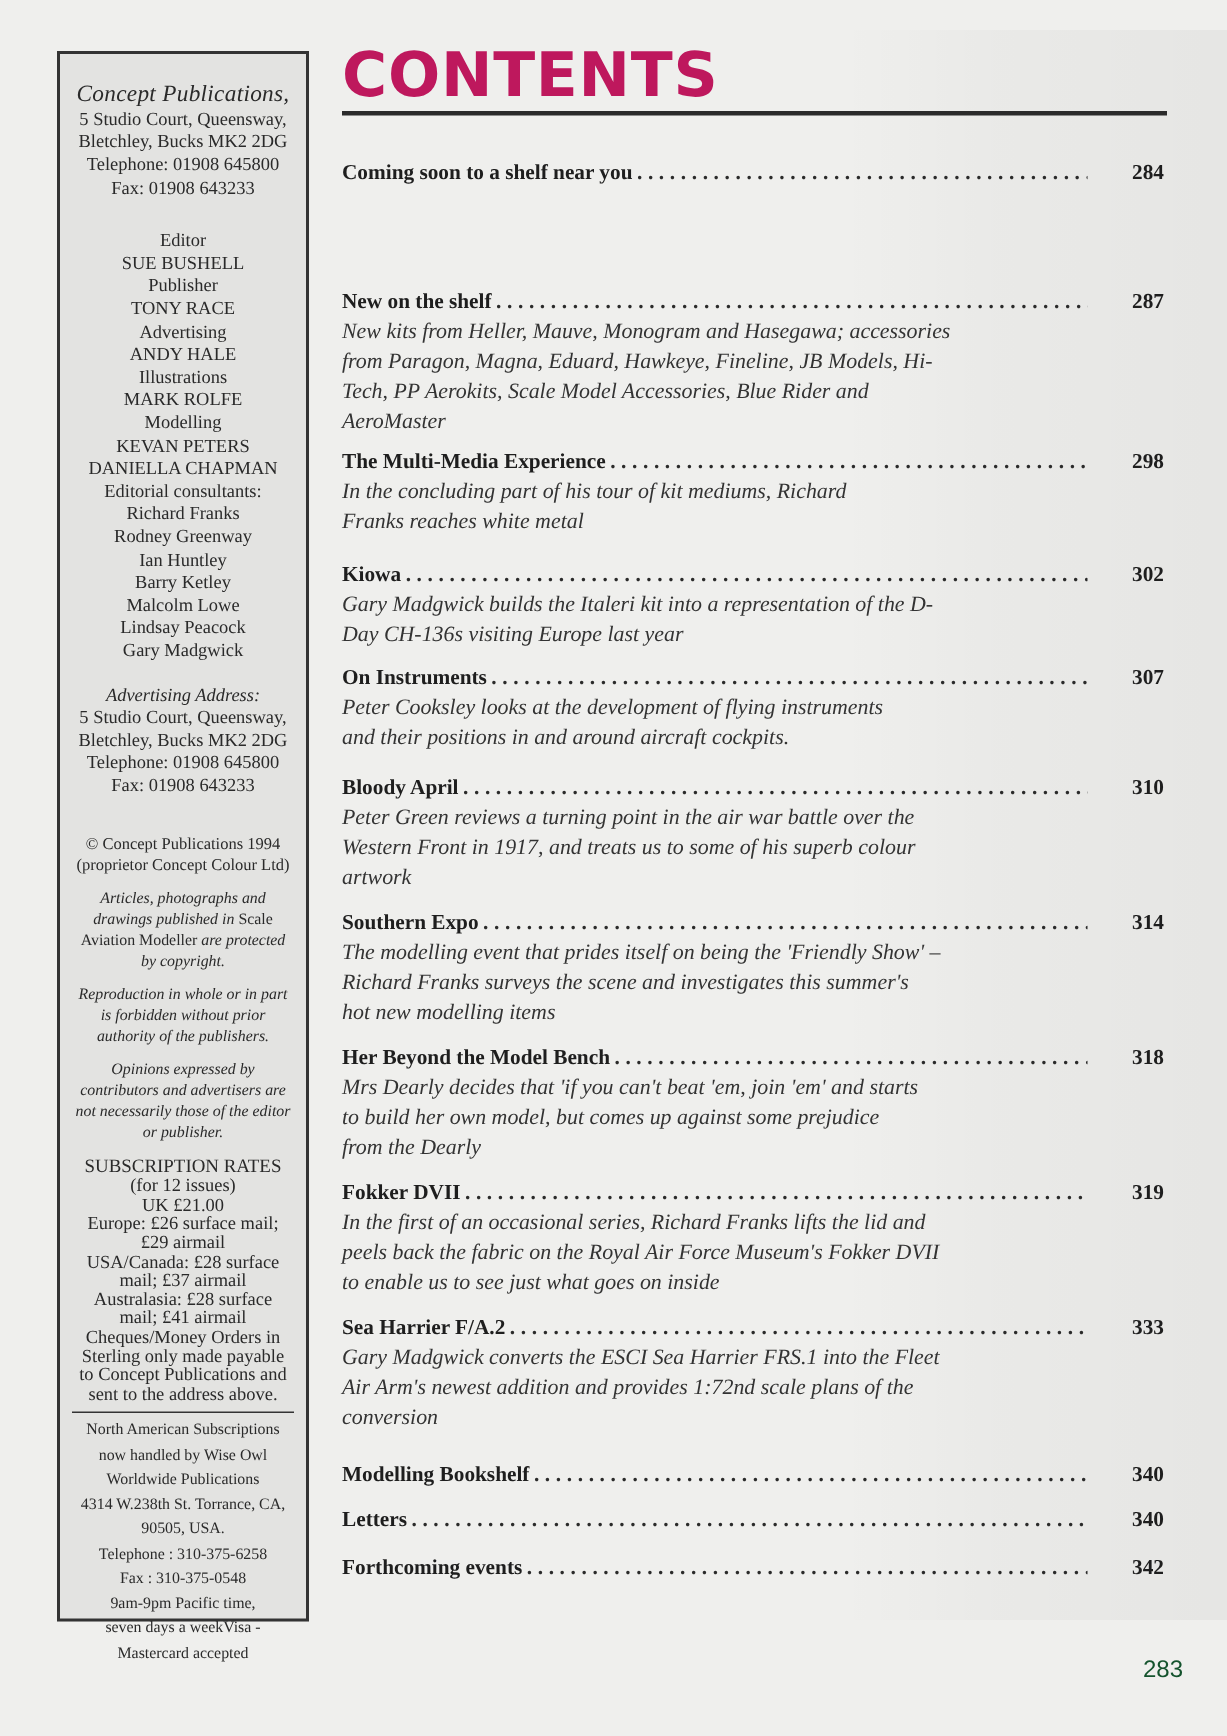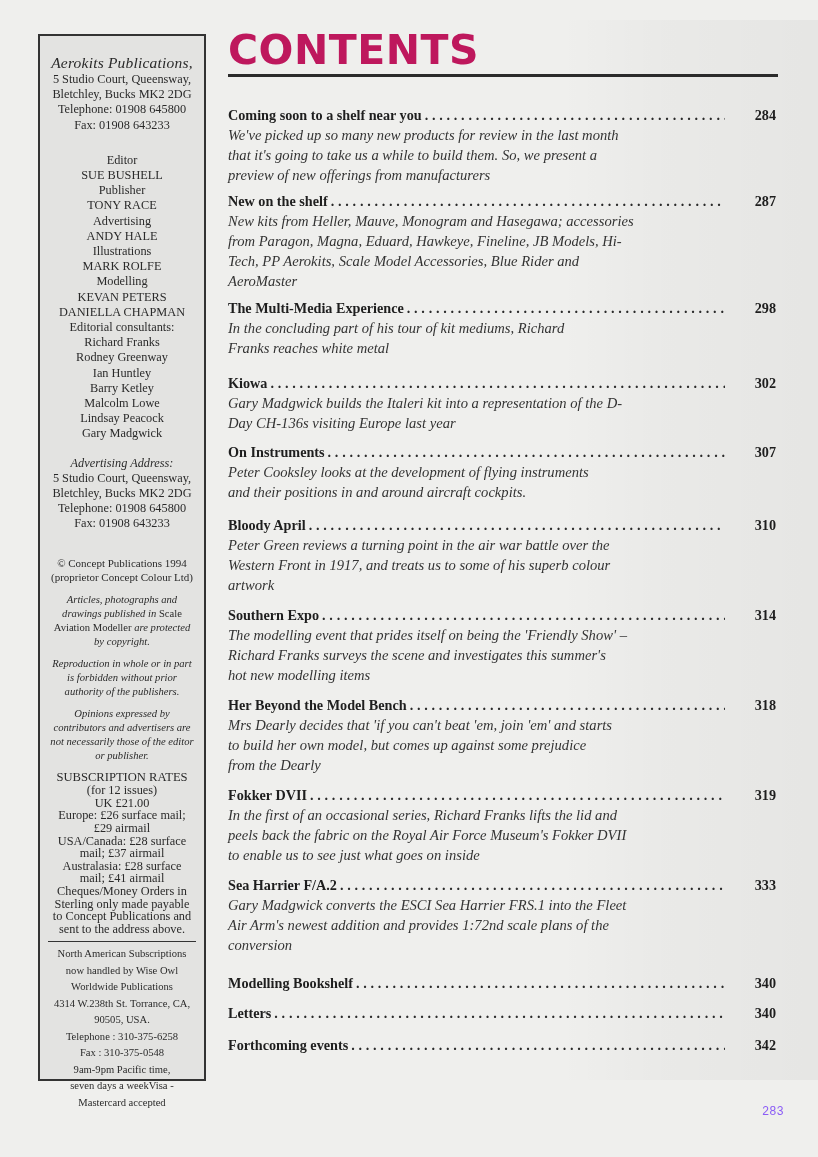--- a/index.html
+++ b/index.html
@@ -130,32 +130,32 @@
     font-size: 14.6px;
     line-height: 20px;
     color: #333;
     width: 400px;
     margin-top: 1px;
   }
   .page-number {
     position: absolute;
     left: 762px;
     top: 1105px;
-    font-size: 12px;
-    color: #8b5cf6;
-    font-family: Liberation Mono, monospace;
+    font-size: 16px;
+    color: #14532d;
+    font-family: Liberation Sans, sans-serif;
   }
 </style>
 </head>
 <body>
 
 <div class="showthrough"></div>
 
 <div class="sidebar">
-  <span class="line pub-name">Aerokits Publications,</span>
+  <span class="line pub-name">Concept Publications,</span>
   <span class="line">5 Studio Court, Queensway,</span>
   <span class="line">Bletchley, Bucks MK2 2DG</span>
   <span class="line">Telephone: 01908 645800</span>
   <span class="line">Fax: 01908 643233</span>
 
   <div class="gap-lg"></div>
 
   <div>
     <span class="line">Editor</span>
     <span class="line">SUE BUSHELL</span>
@@ -261,21 +261,20 @@
 <div class="main">
   <h1 class="title">CONTENTS</h1>
   <div class="title-rule"></div>
 
   <div class="entry" style="top:78px">
     <div class="entry-head">
         <span class="entry-title">Coming soon to a shelf near you</span>
         <span class="leader"></span>
         <span class="entry-page">284</span>
       </div>
-    <div class="entry-desc">We've picked up so many new products for review in the last month that it's going to take us a while to build them. So, we present a preview of new offerings from manufacturers</div>
   </div>
 
   <div class="entry" style="top:164px">
     <div class="entry-head">
         <span class="entry-title">New on the shelf</span>
         <span class="leader"></span>
         <span class="entry-page">287</span>
       </div>
     <div class="entry-desc" style="width:410px">New kits from Heller, Mauve, Monogram and Hasegawa; accessories from Paragon, Magna, Eduard, Hawkeye, Fineline, JB Models, Hi-Tech, PP Aerokits, Scale Model Accessories, Blue Rider and AeroMaster</div>
   </div>

